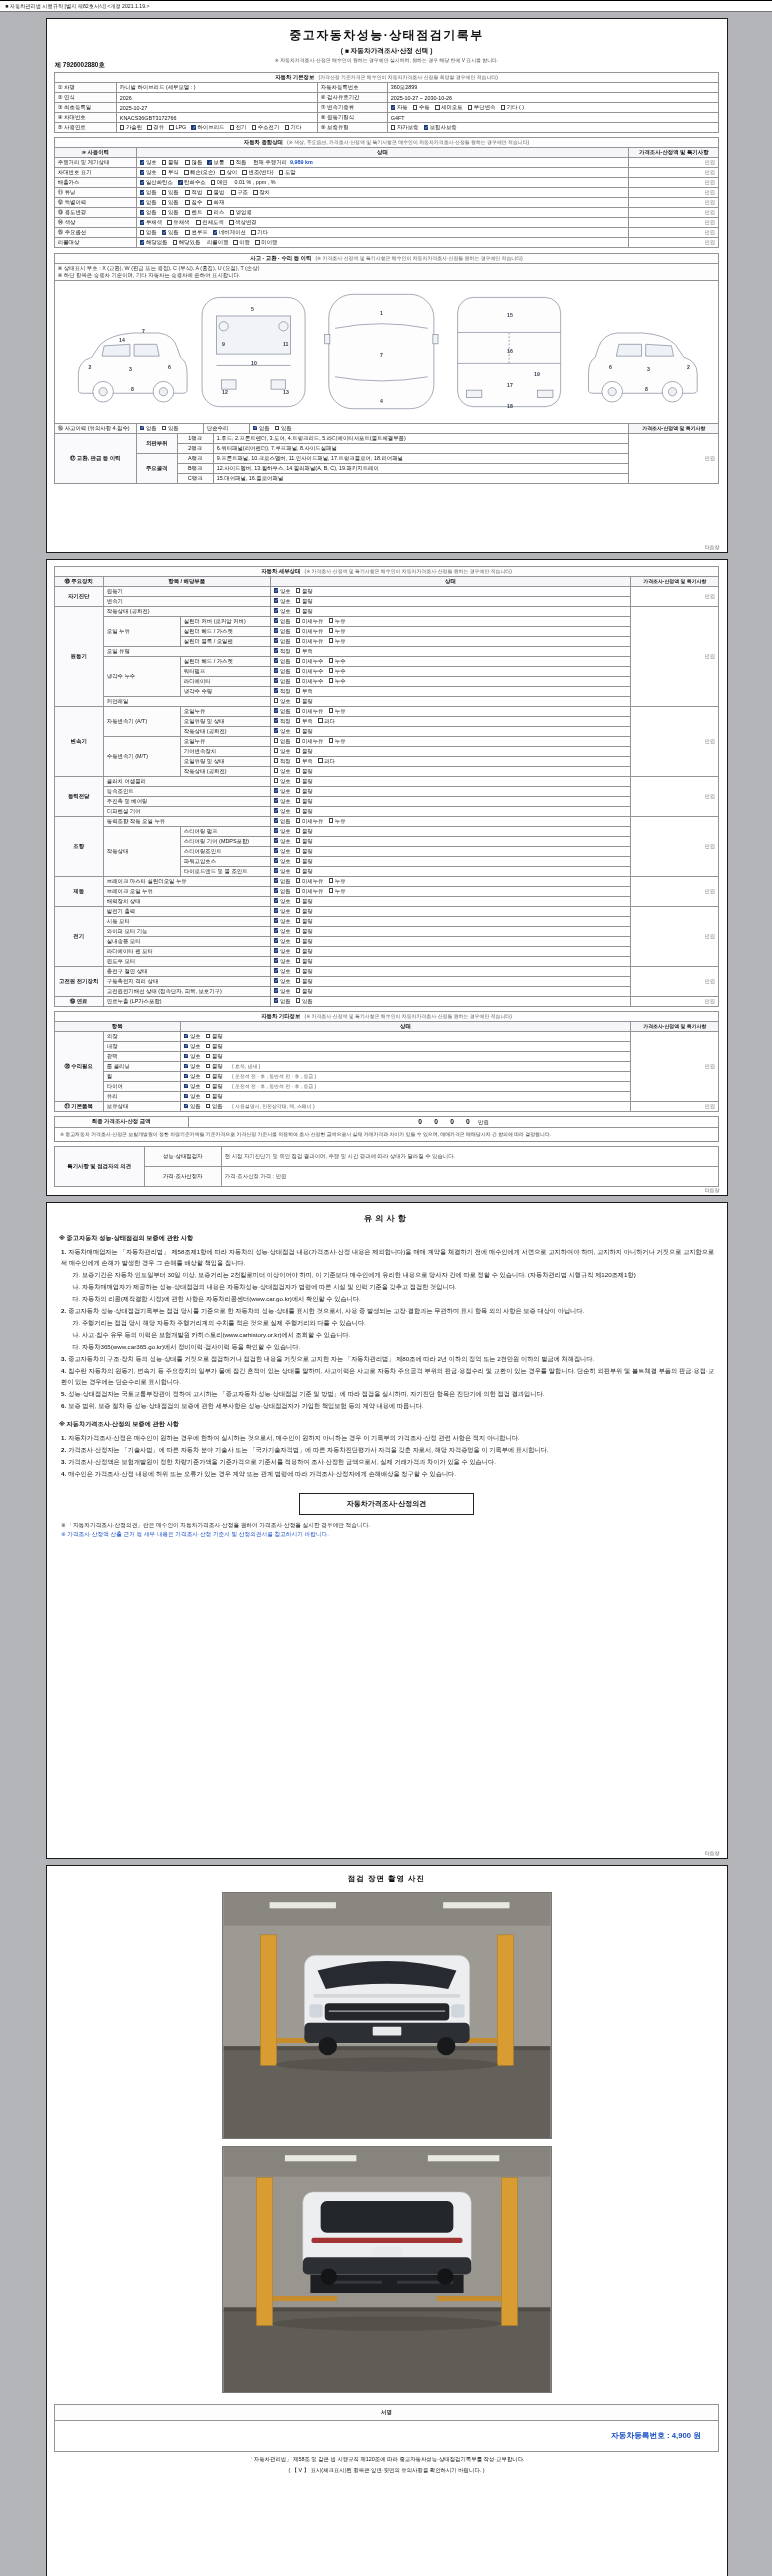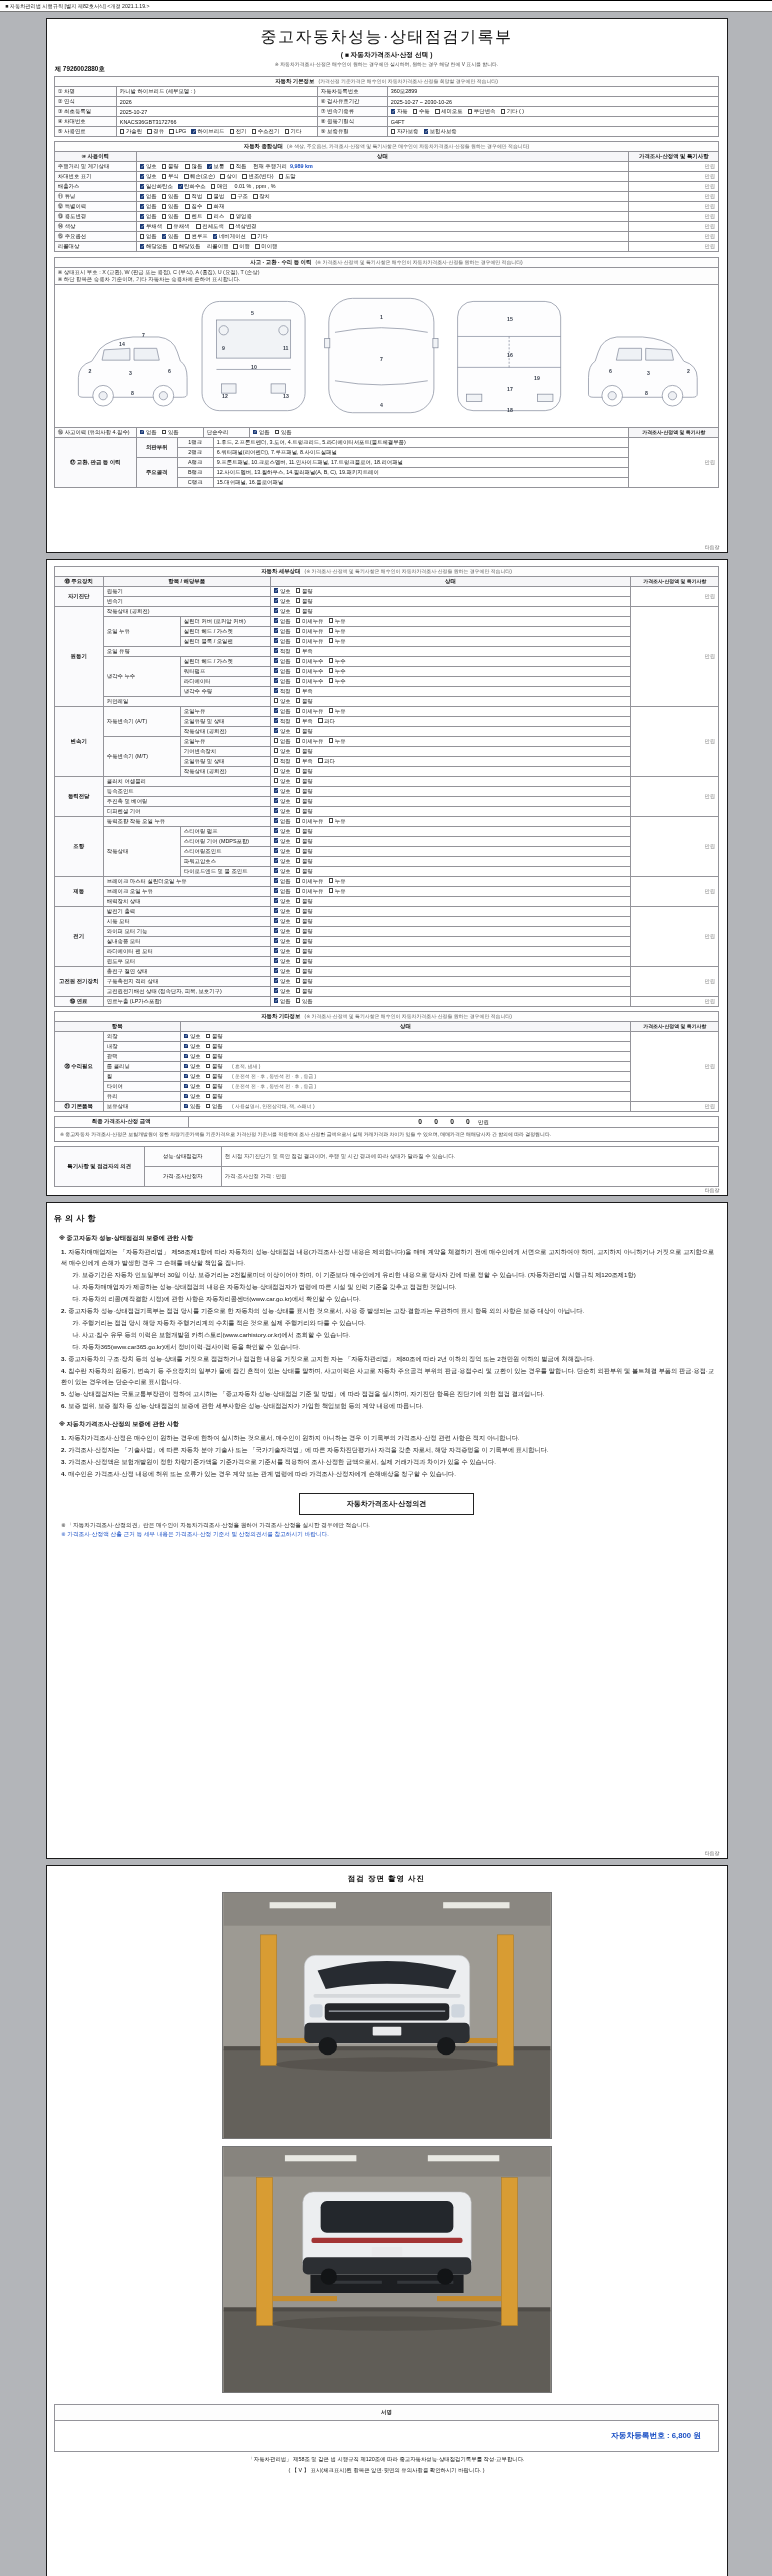--- a/index.html
+++ b/index.html
@@ -3,21 +3,21 @@
 <meta charset="utf-8">
 <style>
   *{margin:0;padding:0;box-sizing:border-box}
   html,body{width:773px}
   body{height:2576px;background:#b3b5b9;font-family:"Liberation Sans","DejaVu Sans",sans-serif;color:#111;overflow:hidden}
   .topbar{background:#fff;border-top:1px solid #000;border-bottom:0.5px solid #777;padding:1.5px 5.2px;font-size:5.2px;color:#222}
   .wrap{width:682px;margin:0 auto}
   .panel{background:#fff;border:1px solid #1b1b1b;margin-top:6.2px;padding:5.2px 7.2px 8.2px;position:relative}
   .p1{min-height:535px}.p2{min-height:581px}.p3{min-height:657px}.p4{min-height:717px}
   .docHead{text-align:center;position:relative;padding:3.1px 0 5.2px}
-  .title{font-size:16px;font-weight:normal;letter-spacing:1.5px}
+  .title{font-size:12px;font-weight:bold;letter-spacing:1.5px}
   .subtitle{font-size:6.7px;font-weight:bold;margin-top:2.1px}
   .subnote{font-size:4.9px;color:#444;margin-top:1.5px}
   .docno{position:absolute;left:1px;bottom:-2.1px;font-size:6.4px;font-weight:bold}
   table.form{width:100%;border-collapse:collapse;border:0.8px solid #222;margin-top:4.1px;table-layout:fixed}
   table.tight{margin-top:-0.5px}
   .form td{border:0.5px solid #94949a;font-size:5.4px;padding:1px 3.1px;vertical-align:middle;word-break:keep-all}
   .secTitle{text-align:center;font-weight:bold;font-size:7px;padding:2.1px;background:#fdfdfd}
   .secTitle .note{font-weight:normal;font-size:4.9px;color:#555;margin-left:4.1px}
   .colhead{text-align:center;font-weight:bold;background:#f6f6f8}
   .lbl{background:#fcfcfd}
@@ -31,21 +31,21 @@
   .ptxt{margin-right:3.1px}
   .hl{color:#1a4fc4;font-weight:bold}
   .legend{font-size:4.9px;color:#333;background:#fdfdfd}
   .diagramWrap{position:relative;height:138px}
   .dnum{position:absolute;font-size:5.2px;color:#39404e;font-weight:bold}
   .nextmark{position:absolute;right:7.2px;bottom:2.1px;font-size:4.9px;color:#555}
   .zeros{font-size:6.7px;font-weight:bold;letter-spacing:5.2px}
   .noteBox{border:0.5px solid #8a8a90;border-top:none;padding:3.1px 5.2px;font-size:4.9px;color:#333;line-height:1.5}
   .extra{color:#555;margin-left:4.1px;font-size:4.9px}
   
-  .nTitle{text-align:left;font-weight:bold;font-size:8.2px;letter-spacing:3.1px;margin:5.2px 0 7.2px}
+  .nTitle{text-align:center;font-weight:bold;font-size:8.2px;letter-spacing:3.1px;margin:5.2px 0 7.2px}
   .ntc{font-size:6.2px;line-height:1.92;color:#161616;padding:0 5.2px}
   .nhead{font-weight:bold;margin:6.2px 0 2.1px}
   .nitem{margin-left:2.1px;text-align:justify}
   .nn{font-weight:bold;margin-right:2.1px}
   .nsub{margin-left:13.4px;text-align:justify}
   .opinionBox{display:block;width:175px;margin:13.4px auto 7.2px;border:0.8px solid #222;text-align:center;font-weight:bold;font-size:7px;padding:4.6px 3.1px}
   .tailLine{font-size:5.7px;margin:1.5px 0 0 7.2px;color:#222}
   .tailLine.blue{color:#1a4fc4}
   
   .photoTitle{text-align:center;font-weight:bold;font-size:7.5px;margin:3.1px 0 5.2px;letter-spacing:1px}
@@ -694,21 +694,21 @@
       <rect x="418" y="292" width="126" height="10" fill="#c78c2b"></rect>
     </svg>
 
     <table class="form sigTable" style="margin-top:11.3px">
       <tbody>
         <tr>
             <td class="secTitle">서명</td>
           </tr>
         <tr>
             <td style="height:31px">
-          <div class="fee"><span>자동차등록번호 :</span> <span>6,800 원</span></div>
+          <div class="fee"><span>자동차등록번호 :</span> <span>4,900 원</span></div>
         </td>
           </tr>
       </tbody>
     </table>
 
     <div class="footLine">「자동차관리법」 제58조 및 같은 법 시행규칙 제120조에 따라 중고자동차성능·상태점검기록부를 작성·교부합니다.</div>
     <div class="footLine">( 【 V 】 표시(체크표시)된 항목은 앞면·뒷면의 유의사항을 확인하시기 바랍니다. )</div>
   </div>
 
   <div class="bottomEdge"></div>

